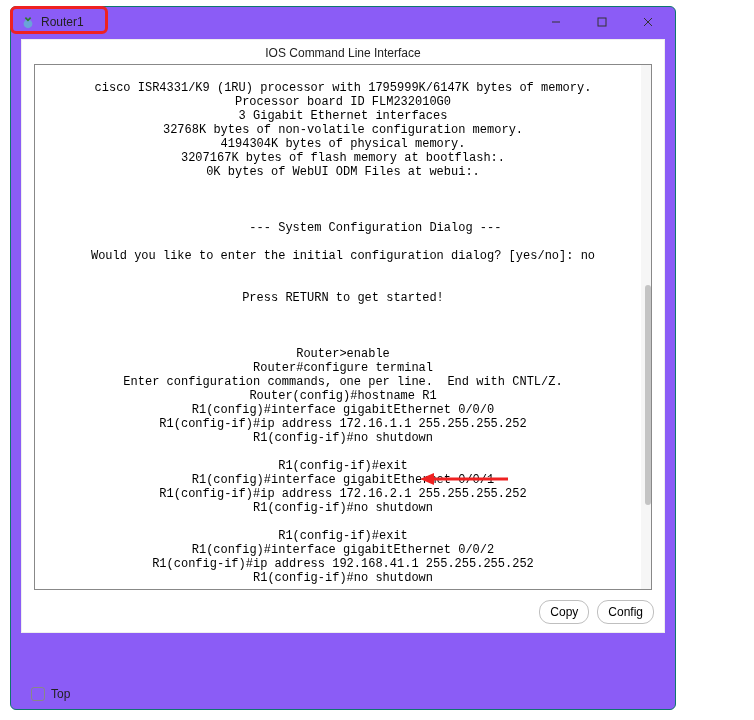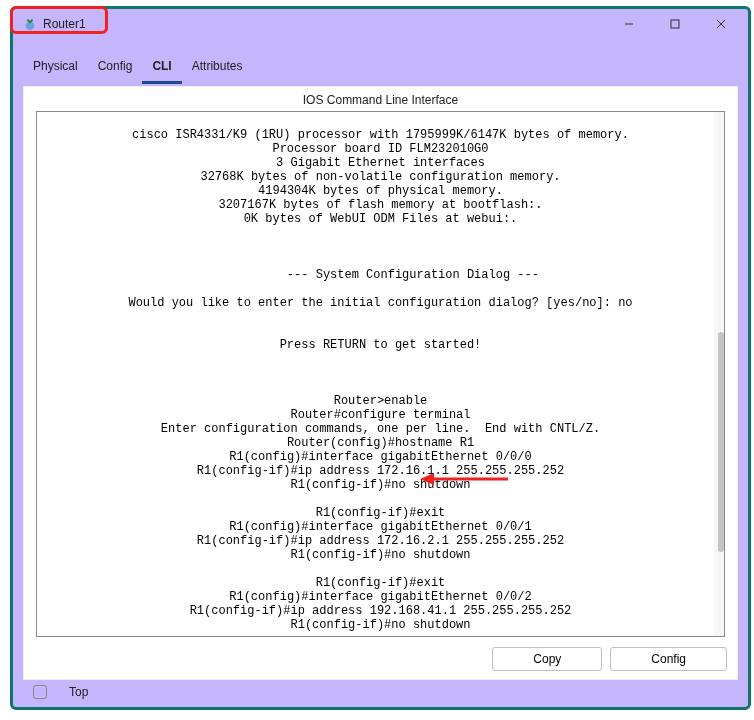--- a/index.html
+++ b/index.html
@@ -1,20 +1,20 @@
 <!DOCTYPE html>
 <html><head>
 <meta charset="utf-8">
 <style>
   * { box-sizing: border-box; }
   html, body { margin:0; padding:0; font-family: "Segoe UI", Tahoma, sans-serif; background:#fff; }
   .stage { position:relative; width:754px; height:720px; }
 
   
-  .window { position:absolute; left:10px; top:6px; width:741px; height:704px; border:3px solid #0f766e; border-radius:6px; background:#c4b5fd; }
+  .window { position:absolute; left:10px; top:6px; width:666px; height:704px; border:1px solid #0f766e; border-radius:6px; background:#8b5cf6; }
   .titlebar { height:30px; display:flex; align-items:center; padding:0 4px 0 10px; }
   .titlebar .icon { width:14px; height:14px; margin-right:6px; display:inline-block; }
   .titlebar .icon svg { width:14px; height:14px; display:block; }
   .titlebar .title { font-size:12px; color:#222; }
   .winbtns { margin-left:auto; display:flex; }
   .winbtn { width:46px; height:30px; display:flex; align-items:center; justify-content:center; font-size:12px; color:#444; }
   .winbtn svg { width:10px; height:10px; }
 
   
   .tabs { display:flex; padding:0 10px; margin-top:14px; }
@@ -23,24 +23,24 @@
 
   
   .panel { margin:2px 10px 0 10px; border:1px solid #eee; padding-top:6px; height:594px; position:relative; background:#fff; }
   .panel-title { text-align:center; font-size:12px; color:#222; margin-bottom:4px; }
   .cli-wrap { margin:0 12px; border:1px solid #888; height:526px; position:relative; overflow:hidden; background:#fff;text-align:center; }
   .cli { font-family: "Courier New", monospace; font-size:12px; line-height:14px; white-space:pre; color:#000; padding:4px 6px; height:100%; overflow:hidden; }
   .scrolltrack { position:absolute; right:0; top:0; bottom:0; width:10px; background:#f6f6f6; }
   .scrollthumb { position:absolute; right:0; width:6px; border-radius:3px; background:#c4c4c4; top:220px; height:220px; }
 
   .btnrow { display:flex; justify-content:flex-end; gap:8px; margin:10px 10px 0 0; }
-  .btn { border:1px solid #bfbfbf; border-radius:3px; background:#fff; font-size:12px; padding:4px 40px;text-align:center; }
+  .btn { border:1px solid #bfbfbf; border-radius:11px; background:#fff; font-size:12px; padding:4px 10px;text-align:center; }
 
   
-  .footer { position:absolute; left:10px; bottom:0; height:30px; width:734px; padding-left:10px; display:flex; align-items:center; gap:22px; font-size:12px; color:#222; }
+  .footer { position:absolute; left:10px; bottom:0; height:30px; width:734px; padding-left:10px; display:flex; align-items:center; gap:6px; font-size:12px; color:#222; }
   .chk { width:14px; height:14px; border:1px solid #888; border-radius:3px; }
 
   
   .hl { position:absolute; left:10px; top:6px; width:98px; height:28px; border:3px solid #ef2121; border-radius:6px; pointer-events:none; }
   .arrow { position:absolute; left:420px; top:469px; width:90px; height:20px; pointer-events:none; }
   .callout { position:absolute; left:516px; top:462px; font-size:18px; font-weight:700; color:#ef2121; text-align:center; line-height:20px; text-shadow: -1px -1px 0 #fff,1px -1px 0 #fff,-1px 1px 0 #fff,1px 1px 0 #fff; pointer-events:none; }
 </style>
 </head>
 <body>
 
@@ -67,26 +67,20 @@
           </div>
         <div class="winbtn">
             <svg viewBox="0 0 10 10">
               <line x1="1" y1="1" x2="9" y2="9" stroke="#333" stroke-width="1"></line>
               <line x1="9" y1="1" x2="1" y2="9" stroke="#333" stroke-width="1"></line>
             </svg>
           </div>
       </div>
     </div>
 
-    <div class="tabs">
-      <div class="tab">Physical</div>
-      <div class="tab">Config</div>
-      <div class="tab active">CLI</div>
-      <div class="tab">Attributes</div>
-    </div>
 
     <div class="panel">
       <div class="panel-title">IOS Command Line Interface</div>
       <div class="cli-wrap">
         <pre class="cli">cisco ISR4331/K9 (1RU) processor with 1795999K/6147K bytes of memory.
 Processor board ID FLM232010G0
 3 Gigabit Ethernet interfaces
 32768K bytes of non-volatile configuration memory.
 4194304K bytes of physical memory.
 3207167K bytes of flash memory at bootflash:.

